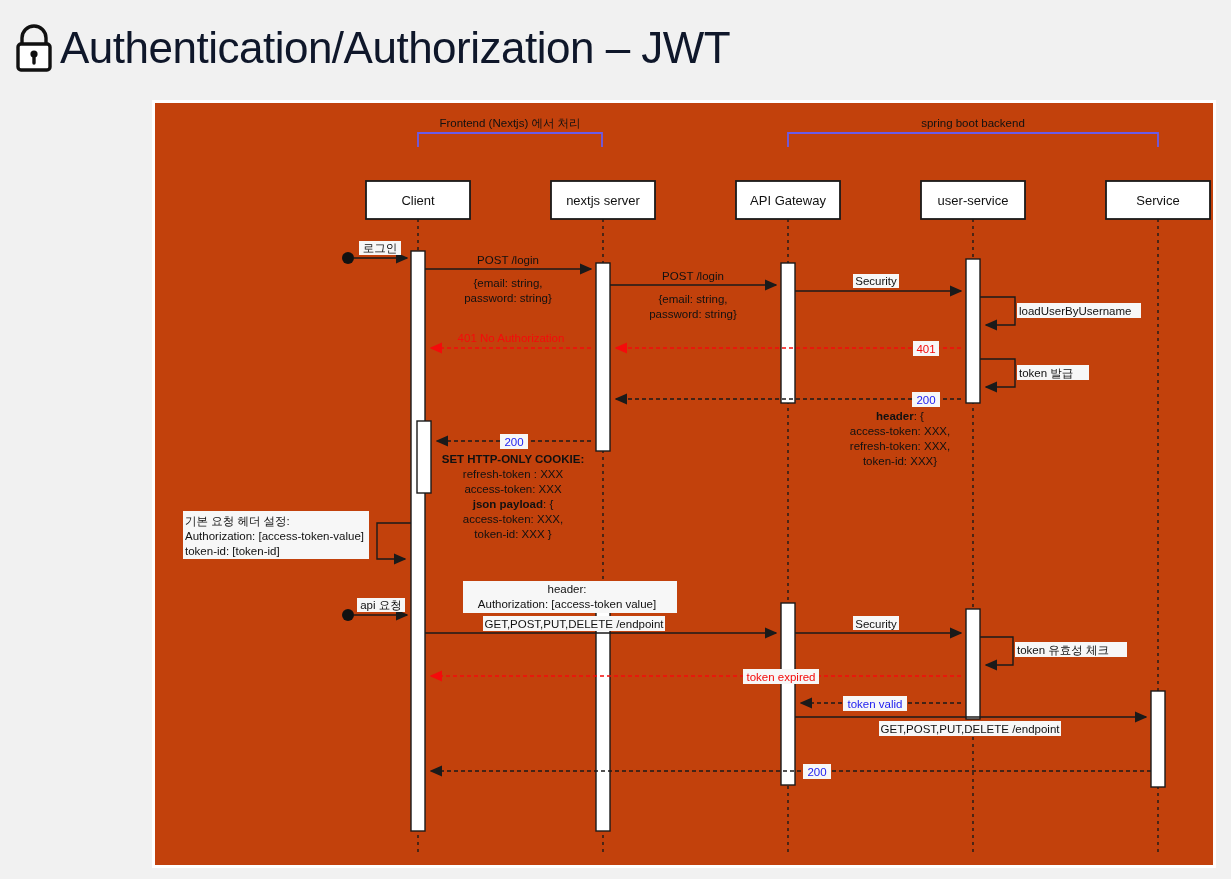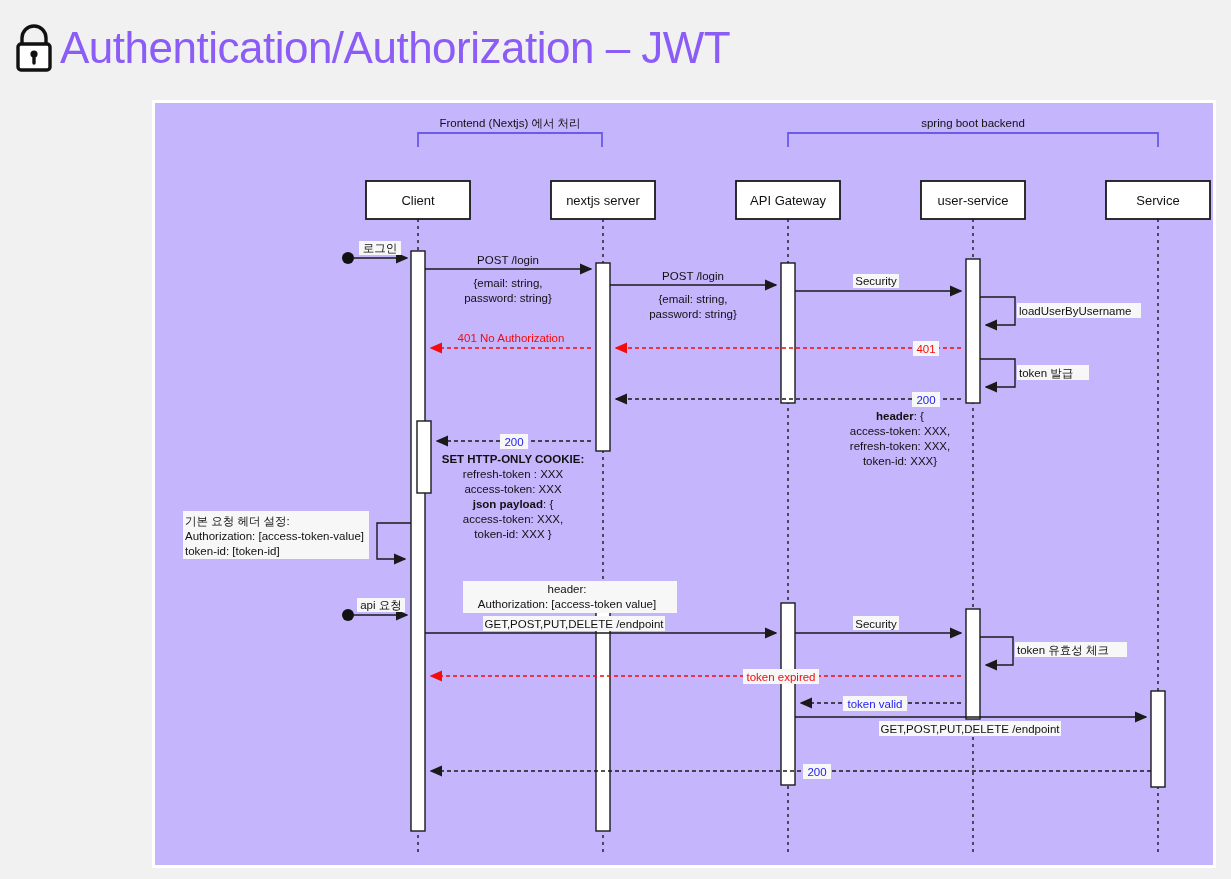--- a/index.html
+++ b/index.html
@@ -20,35 +20,35 @@
     width: 1231px;
     height: 96px;
     display: flex;
     align-items: center;
     padding-left: 12px;
     box-sizing: border-box;
   }
   #lock-icon { flex: 0 0 auto; margin-right: 4px; margin-top: 4px; }
   #page-title {
     font-size: 44px;
-    color: #8b5cf6;
+    color: #0f172a;
     font-family: "Liberation Sans", sans-serif;
     font-weight: 400;
     letter-spacing: -0.5px;
     white-space: nowrap;
   }
   #diagram-frame {
     position: absolute;
     left: 152px;
     top: 100px;
     width: 1064px;
     height: 768px;
     border: 3px solid #ffffff;
     box-sizing: border-box;
-    background: #c4b5fd;
+    background: #c2410c;
   }
   #diagram-svg { position: absolute; left: 0; top: 0; }
   .lbl {
     font-family: "Liberation Sans", sans-serif;
     font-size: 11.5px;
     fill: #111111;
   }
   .lbl-box {
     font-family: "Liberation Sans", sans-serif;
     font-size: 13px;

